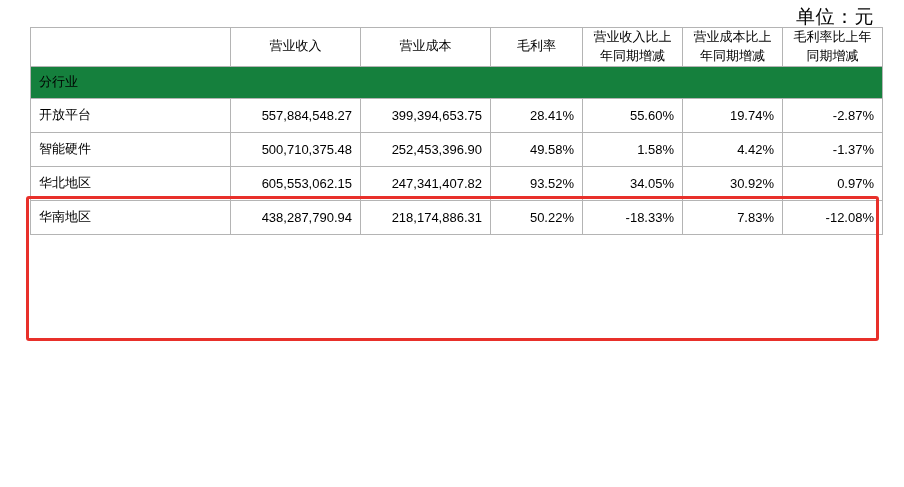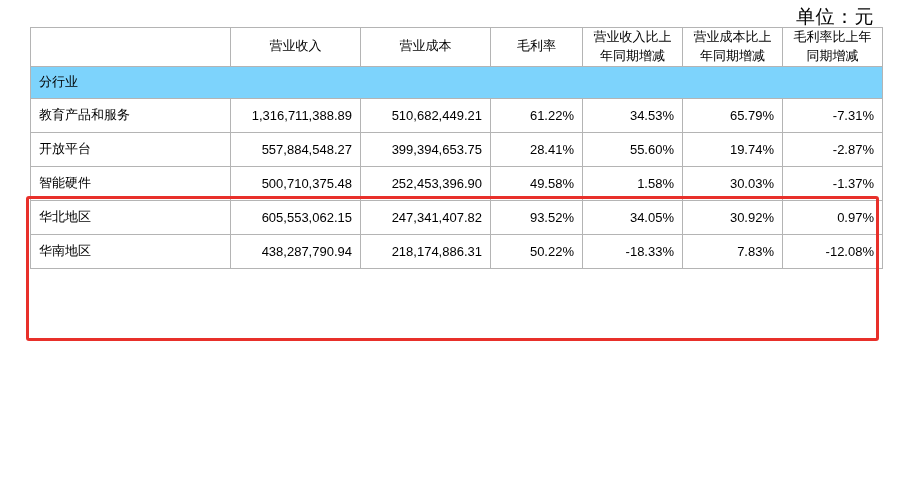--- a/index.html
+++ b/index.html
@@ -54,21 +54,21 @@
   .col-rate  { width: 92px; }
   .col-chg   { width: 100px; }
 
   td.label {
     text-align: left;
   }
   td.num {
     text-align: right;
   }
   tr.section td {
-    background: #7dd3fc;
+    background: #15803d;
     text-align: left;
     height: 31px;
   }
   
   .highlight-box {
     position: absolute;
     left: 26px;
     top: 196px;
     width: 853px;
     height: 145px;
@@ -114,44 +114,35 @@
         </th>
       </tr>
     </thead>
     <tbody>
 
       <tr class="section">
         <td colspan="7">分行业</td>
       </tr>
 
       <tr>
-        <td class="label">教育产品和服务</td>
-        <td class="num">1,316,711,388.89</td>
-        <td class="num">510,682,449.21</td>
-        <td class="num">61.22%</td>
-        <td class="num">34.53%</td>
-        <td class="num">65.79%</td>
-        <td class="num">-7.31%</td>
-      </tr>
-      <tr>
         <td class="label">开放平台</td>
         <td class="num">557,884,548.27</td>
         <td class="num">399,394,653.75</td>
         <td class="num">28.41%</td>
         <td class="num">55.60%</td>
         <td class="num">19.74%</td>
         <td class="num">-2.87%</td>
       </tr>
       <tr>
         <td class="label">智能硬件</td>
         <td class="num">500,710,375.48</td>
         <td class="num">252,453,396.90</td>
         <td class="num">49.58%</td>
         <td class="num">1.58%</td>
-        <td class="num">30.03%</td>
+        <td class="num">4.42%</td>
         <td class="num">-1.37%</td>
       </tr>
 
       <tr>
         <td class="label">华北地区</td>
         <td class="num">605,553,062.15</td>
         <td class="num">247,341,407.82</td>
         <td class="num">93.52%</td>
         <td class="num">34.05%</td>
         <td class="num">30.92%</td>

